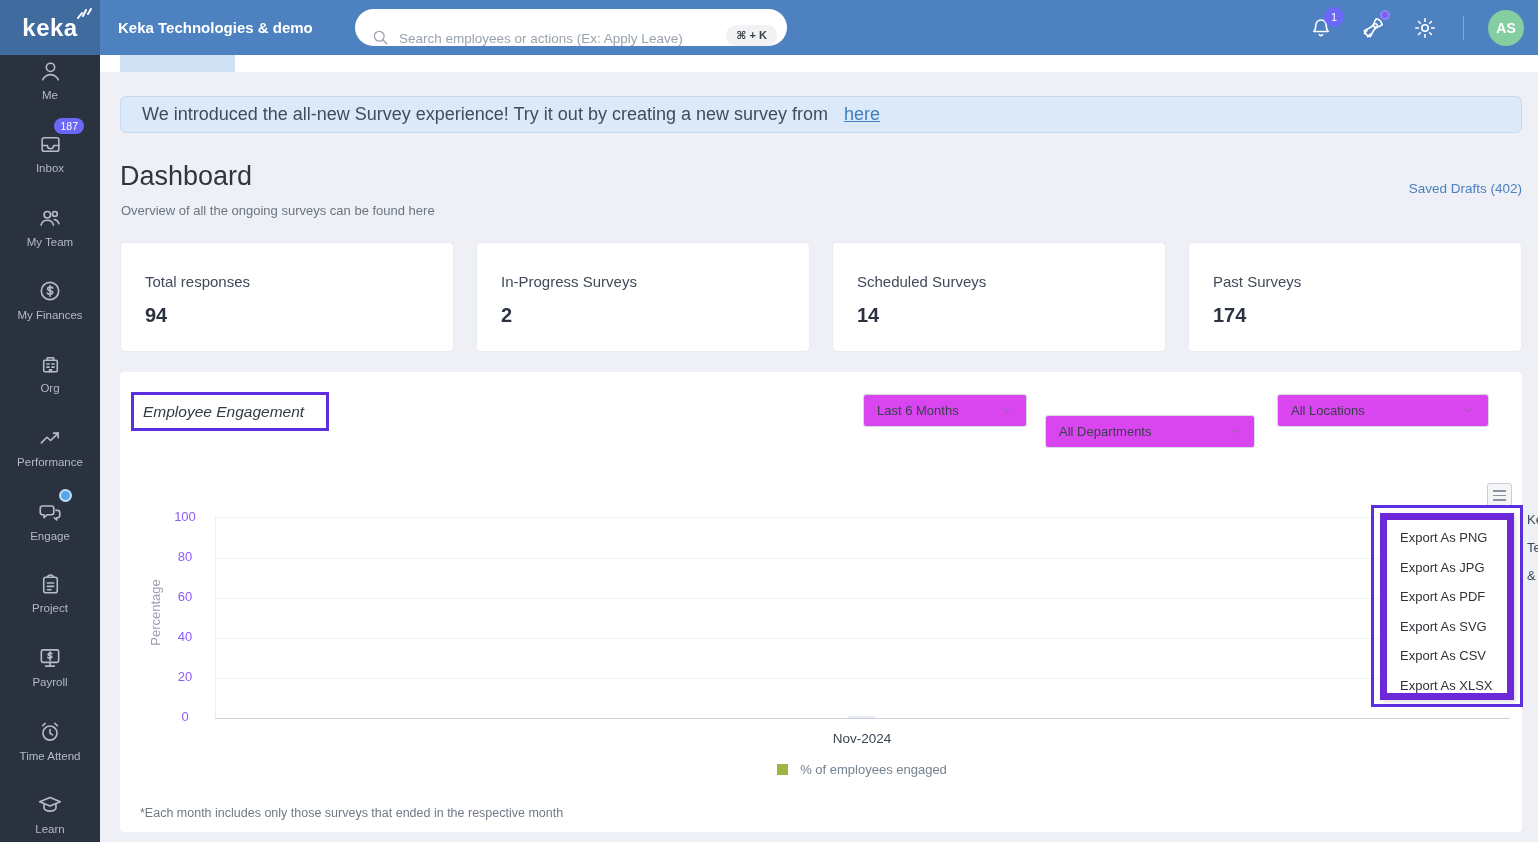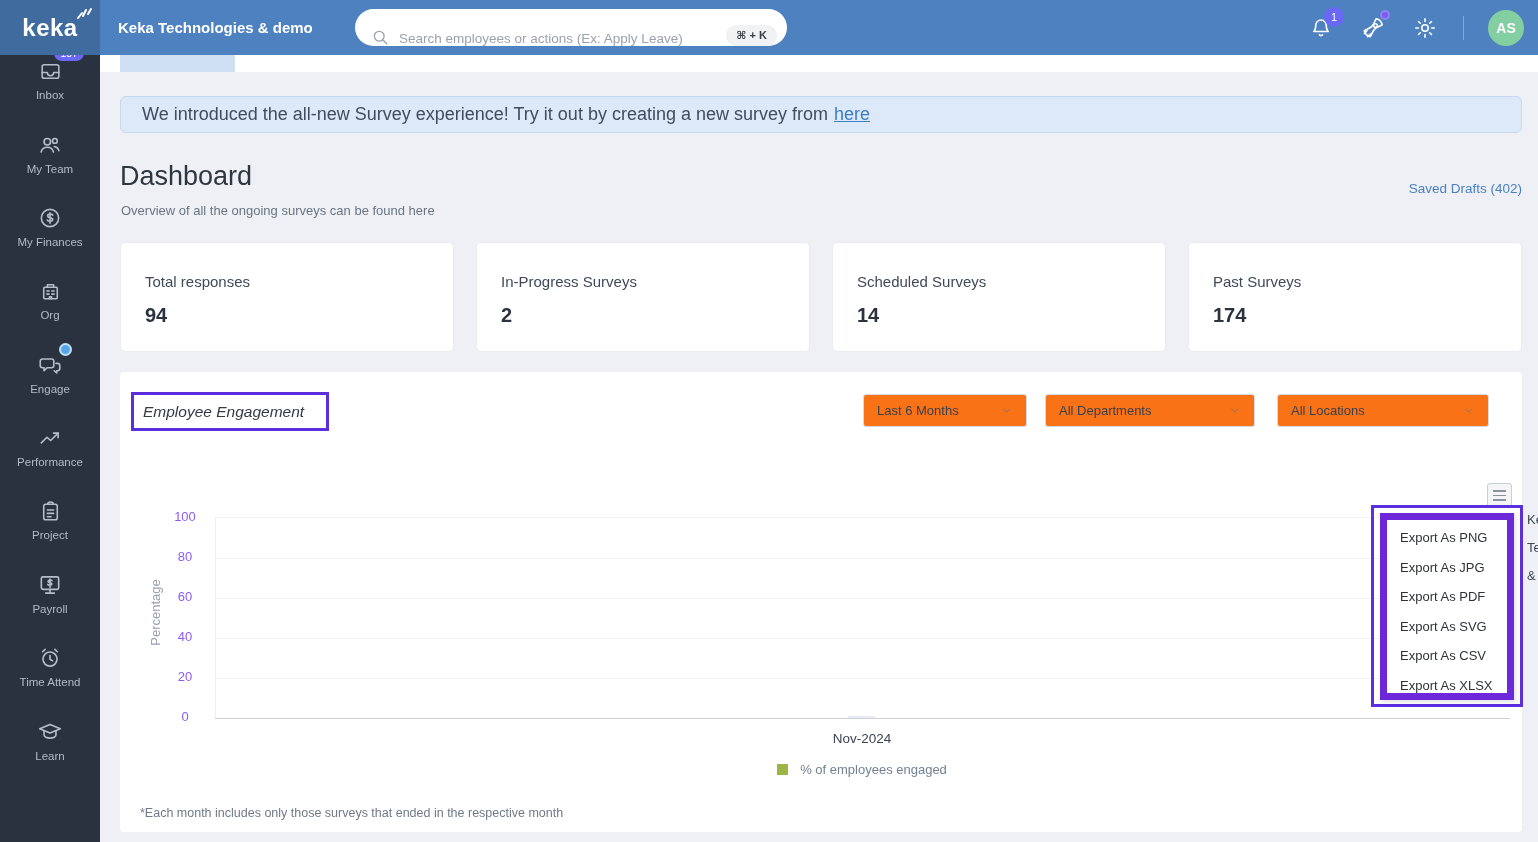--- a/index.html
+++ b/index.html
@@ -29,37 +29,37 @@
   .side-item:first-child { margin-top:-12px; }
   .side-item .lbl { font-size:11.5px; }
   .side-item svg { stroke:#b6bdc9; fill:none; stroke-width:1.5; stroke-linecap:round; stroke-linejoin:round; }
   .side-badge { position:absolute; top:2px; right:16px; background:#6b68f7; color:#fff; font-size:10.5px; border-radius:9px; padding:2px 6px; }
   .side-dot { position:absolute; top:6px; right:28px; width:13px; height:13px; border-radius:50%; background:#57a7e8; border:2px solid #bfe0f7; }
 
   
   #white-strip { left:100px; top:55px; width:1438px; height:17px; background:#fff; }
   #tab-remnant { left:120px; top:55px; width:115px; height:17px; background:#cfe0f3; }
   #banner { left:120px; top:96px; width:1402px; height:37px; background:#dce9f8; border:1px solid #c5d9ef; border-radius:6px; display:flex; align-items:center; padding-left:21px; font-size:18px; color:#3f4d5e; }
-  #banner a { color:#3f7fc1; margin-left:6px; }
+  #banner a { color:#3f7fc1; margin-left:16px; }
   #page-title { left:120px; top:161px; font-size:27px; font-weight:500; color:#2e3640; }
   #page-subtitle { left:121px; top:203px; font-size:13px; color:#6a7583; }
   #saved-drafts { right:16px; top:181px; font-size:13.5px; font-weight:500; color:#4a80c2; cursor:pointer; }
 
   .stat-card { top:242px; width:334px; height:110px; background:#fff; border:1px solid #e9ecf1; border-radius:5px; padding:30px 24px 0; }
   .stat-card .s-label { font-size:15px; color:#3f4a59; }
   .stat-card .s-value { font-size:20px; font-weight:bold; color:#2b3340; margin-top:14px; }
 
   
   #chart-card { left:120px; top:372px; width:1402px; height:460px; background:#fff; border-radius:4px; }
   #eng-title-box { left:131px; top:392px; width:198px; height:39px; border:3px solid #5b2ede; z-index:5; }
   #eng-title { left:143px; top:403px; font-size:15.5px; color:#323a46;font-style:italic; }
-  .dropdown { top:394px; height:33px; background:#f97316; border:1px solid #d6dbe3; border-radius:3px; display:flex; align-items:center; justify-content:space-between; padding:0 13px; font-size:13px; color:#38404d; cursor:pointer; }
+  .dropdown { top:394px; height:33px; background:#d946ef; border:1px solid #d6dbe3; border-radius:3px; display:flex; align-items:center; justify-content:space-between; padding:0 13px; font-size:13px; color:#38404d; cursor:pointer; }
   .dropdown svg { stroke:#6c7684; fill:none; stroke-width:1.6; }
   #dd-period { left:863px; width:164px; }
-  #dd-dept { left:1045px; width:210px; }
+  #dd-dept { left:1045px; width:210px;margin-top:21px; }
   #dd-loc { left:1277px; width:212px; }
 
   #hamburger { left:1487px; top:483px; width:25px; height:25px; background:#f4f5f7; border:1px solid #c9ced8; border-radius:3px; display:flex; flex-direction:column; align-items:center; justify-content:center; gap:3px; cursor:pointer; }
   #hamburger span { width:13px; height:1.5px; background:#8a93a0; }
 
   .ytick { width:40px; text-align:center; font-size:13px; color:#8b5cf6; }
   .gridline { left:215px; width:1295px; height:1px; background:#f0f2f5; }
   #xaxis-line { left:215px; top:718px; width:1295px; height:1px; background:#ccd2da; }
   #yaxis-line { left:215px; top:517px; width:1px; height:201px; background:#eceef2; }
   #ylab { left:110px; top:605px; width:90px; text-align:center; font-size:13px; color:#99a2ae; transform:rotate(-90deg); transform-origin:center; }
@@ -120,20 +120,27 @@
         <path d="M12 2.8v2.6M12 18.6v2.6M2.8 12h2.6M18.6 12h2.6M5.5 5.5l1.8 1.8M16.7 16.7l1.8 1.8M18.5 5.5l-1.8 1.8M7.3 16.7l-1.8 1.8" stroke="#fff" stroke-width="1.6" stroke-linecap="round"></path>
       </svg>
     </div>
     <div class="tb-sep"></div>
     <div id="avatar">AS</div>
   </div>
 </div>
 
 <div id="sidebar" class="abs">
   <div class="side-item">
+    <svg width="25" height="25" viewBox="0 0 24 24">
+        <circle cx="12" cy="8" r="4"></circle>
+        <path d="M4.5 20c1.4-3.8 5.5-5 7.5-5s6.1 1.2 7.5 5"></path>
+      </svg>
+    <span class="lbl">Me</span>
+  </div>
+  <div class="side-item">
     <span class="side-badge">187</span>
     <svg width="25" height="25" viewBox="0 0 24 24">
         <rect x="4" y="5.5" width="16" height="13" rx="2"></rect>
         <path d="M4 13h5c0 1.8 1.4 3 3 3s3-1.2 3-3h5"></path>
       </svg>
     <span class="lbl">Inbox</span>
   </div>
   <div class="side-item">
     <svg width="26" height="26" viewBox="0 0 24 24">
         <circle cx="9.5" cy="9" r="3"></circle>
@@ -152,33 +159,33 @@
   </div>
   <div class="side-item">
     <svg width="25" height="25" viewBox="0 0 24 24">
         <rect x="5.5" y="8" width="13" height="11" rx="1"></rect>
         <path d="M9 8V5.5h6V8"></path>
         <path d="M8.5 11.5h2.2M13.3 11.5h2.2M8.5 14.5h2.2M13.3 14.5h2.2M11 19v-2h2v2"></path>
       </svg>
     <span class="lbl">Org</span>
   </div>
   <div class="side-item">
+    <svg width="26" height="26" viewBox="0 0 24 24">
+        <path d="M4 16.5l5.2-5.2 3.4 3L19.5 7.5"></path>
+        <path d="M15.3 7.5h4.2v4.2"></path>
+      </svg>
+    <span class="lbl">Performance</span>
+  </div>
+  <div class="side-item">
     <span class="side-dot"></span>
     <svg width="26" height="26" viewBox="0 0 24 24">
         <path d="M5 6.5h8.5a2 2 0 0 1 2 2v4a2 2 0 0 1-2 2H9.5l-3 2.8v-2.8H5a2 2 0 0 1-2-2v-4a2 2 0 0 1 2-2z"></path>
         <path d="M17.5 10.5h1.5a2 2 0 0 1 2 2v2.8a2 2 0 0 1-2 2h-.8v2l-2.3-2"></path>
       </svg>
     <span class="lbl">Engage</span>
-  </div>
-  <div class="side-item">
-    <svg width="26" height="26" viewBox="0 0 24 24">
-        <path d="M4 16.5l5.2-5.2 3.4 3L19.5 7.5"></path>
-        <path d="M15.3 7.5h4.2v4.2"></path>
-      </svg>
-    <span class="lbl">Performance</span>
   </div>
   <div class="side-item">
     <svg width="25" height="25" viewBox="0 0 24 24">
         <rect x="5.5" y="5" width="13" height="15" rx="2"></rect>
         <path d="M9.3 5a2.7 2.2 0 0 1 5.4 0"></path>
         <path d="M9 10.5h6M9 13.8h6M9 17h3.5"></path>
       </svg>
     <span class="lbl">Project</span>
   </div>
   <div class="side-item">

